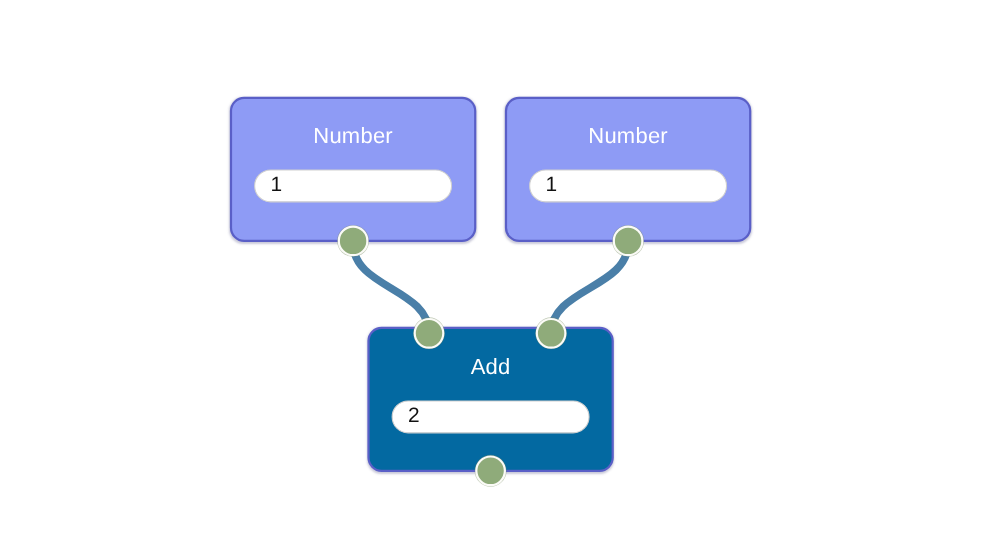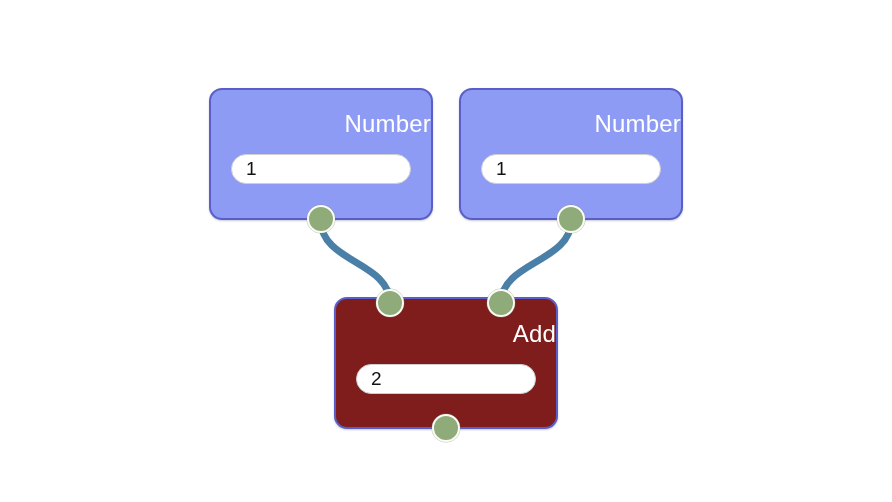--- a/index.html
+++ b/index.html
@@ -31,23 +31,23 @@
     box-sizing: border-box;
     background: #8e9bf5;
     border: 2px solid #5a5fc7;
     border-radius: 13px;
     box-shadow: 0 1px 2px rgba(60, 60, 120, 0.28);
   }
   .node-title {
     position: absolute;
     left: 0;
     right: 0;
-    text-align: right;
+    text-align: center;
     color: #ffffff;
-    font-size: 24px;
+    font-size: 20px;
     line-height: 24px;
     letter-spacing: 0.2px;
     user-select: none;
   }
   .node-field {
     position: absolute;
     box-sizing: border-box;
     background: #ffffff;
     border: 1px solid #cfcfcf;
     border-radius: 999px;
@@ -84,21 +84,21 @@
   <div class="node" style="left: 209px; top: 88px; width: 224px; height: 132px; background: rgb(142, 155, 245); border-color: rgb(90, 95, 199);">
     <div class="node-title" style="top: 22px; color: rgb(255, 255, 255);">Number</div>
     <input class="node-field" type="text" value="1" style="left: 20px; top: 64px; width: 180px; height: 30px; background: rgb(255, 255, 255); border-color: rgb(207, 207, 207); color: rgb(17, 17, 17);">
   </div>
 
   <div class="node" style="left: 459px; top: 88px; width: 224px; height: 132px; background: rgb(142, 155, 245); border-color: rgb(90, 95, 199);">
     <div class="node-title" style="top: 22px; color: rgb(255, 255, 255);">Number</div>
     <input class="node-field" type="text" value="1" style="left: 20px; top: 64px; width: 180px; height: 30px; background: rgb(255, 255, 255); border-color: rgb(207, 207, 207); color: rgb(17, 17, 17);">
   </div>
 
-  <div class="node" style="left: 334px; top: 297px; width: 224px; height: 132px; background: #7f1d1d; border-color: rgb(90, 95, 199);">
+  <div class="node" style="left: 334px; top: 297px; width: 224px; height: 132px; background: #0369a1; border-color: rgb(90, 95, 199);">
     <div class="node-title" style="top: 23px; color: rgb(255, 255, 255);">Add</div>
     <input class="node-field" type="text" value="2" style="left: 20px; top: 65px; width: 180px; height: 30px; background: rgb(255, 255, 255); border-color: rgb(207, 207, 207); color: rgb(17, 17, 17);">
   </div>
 
 <div class="port" style="left: 307px; top: 205px; background: rgb(143, 171, 122); border-color: rgb(251, 251, 247);"></div>
     <div class="port" style="left: 557px; top: 205px; background: rgb(143, 171, 122); border-color: rgb(251, 251, 247);"></div>
     <div class="port" style="left: 376px; top: 289px; background: rgb(143, 171, 122); border-color: rgb(251, 251, 247);"></div>
     <div class="port" style="left: 487px; top: 289px; background: rgb(143, 171, 122); border-color: rgb(251, 251, 247);"></div>
     <div class="port" style="left: 432px; top: 414px; background: rgb(143, 171, 122); border-color: rgb(251, 251, 247);"></div>
   </div>

